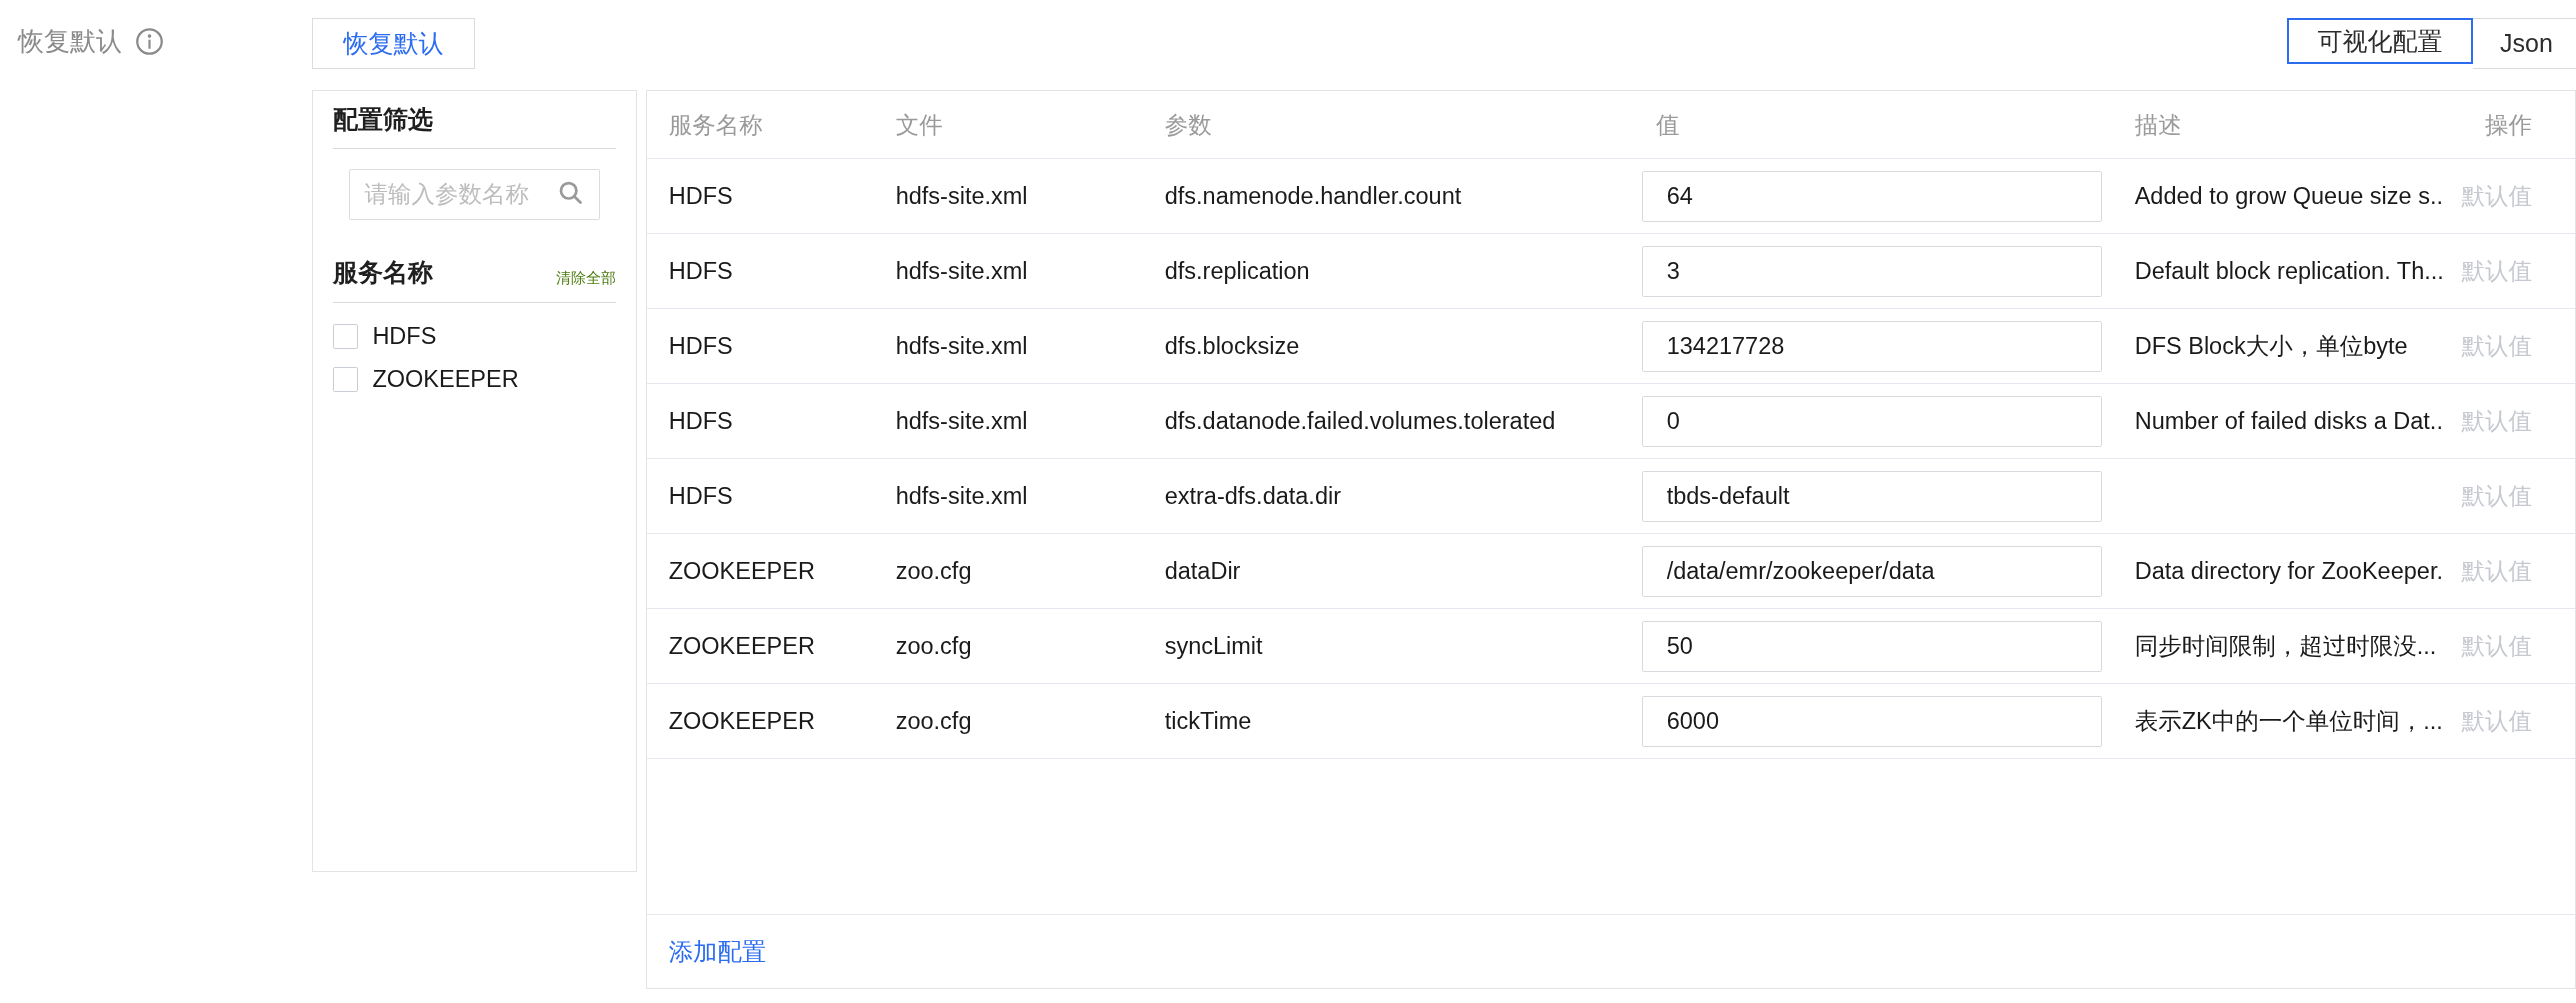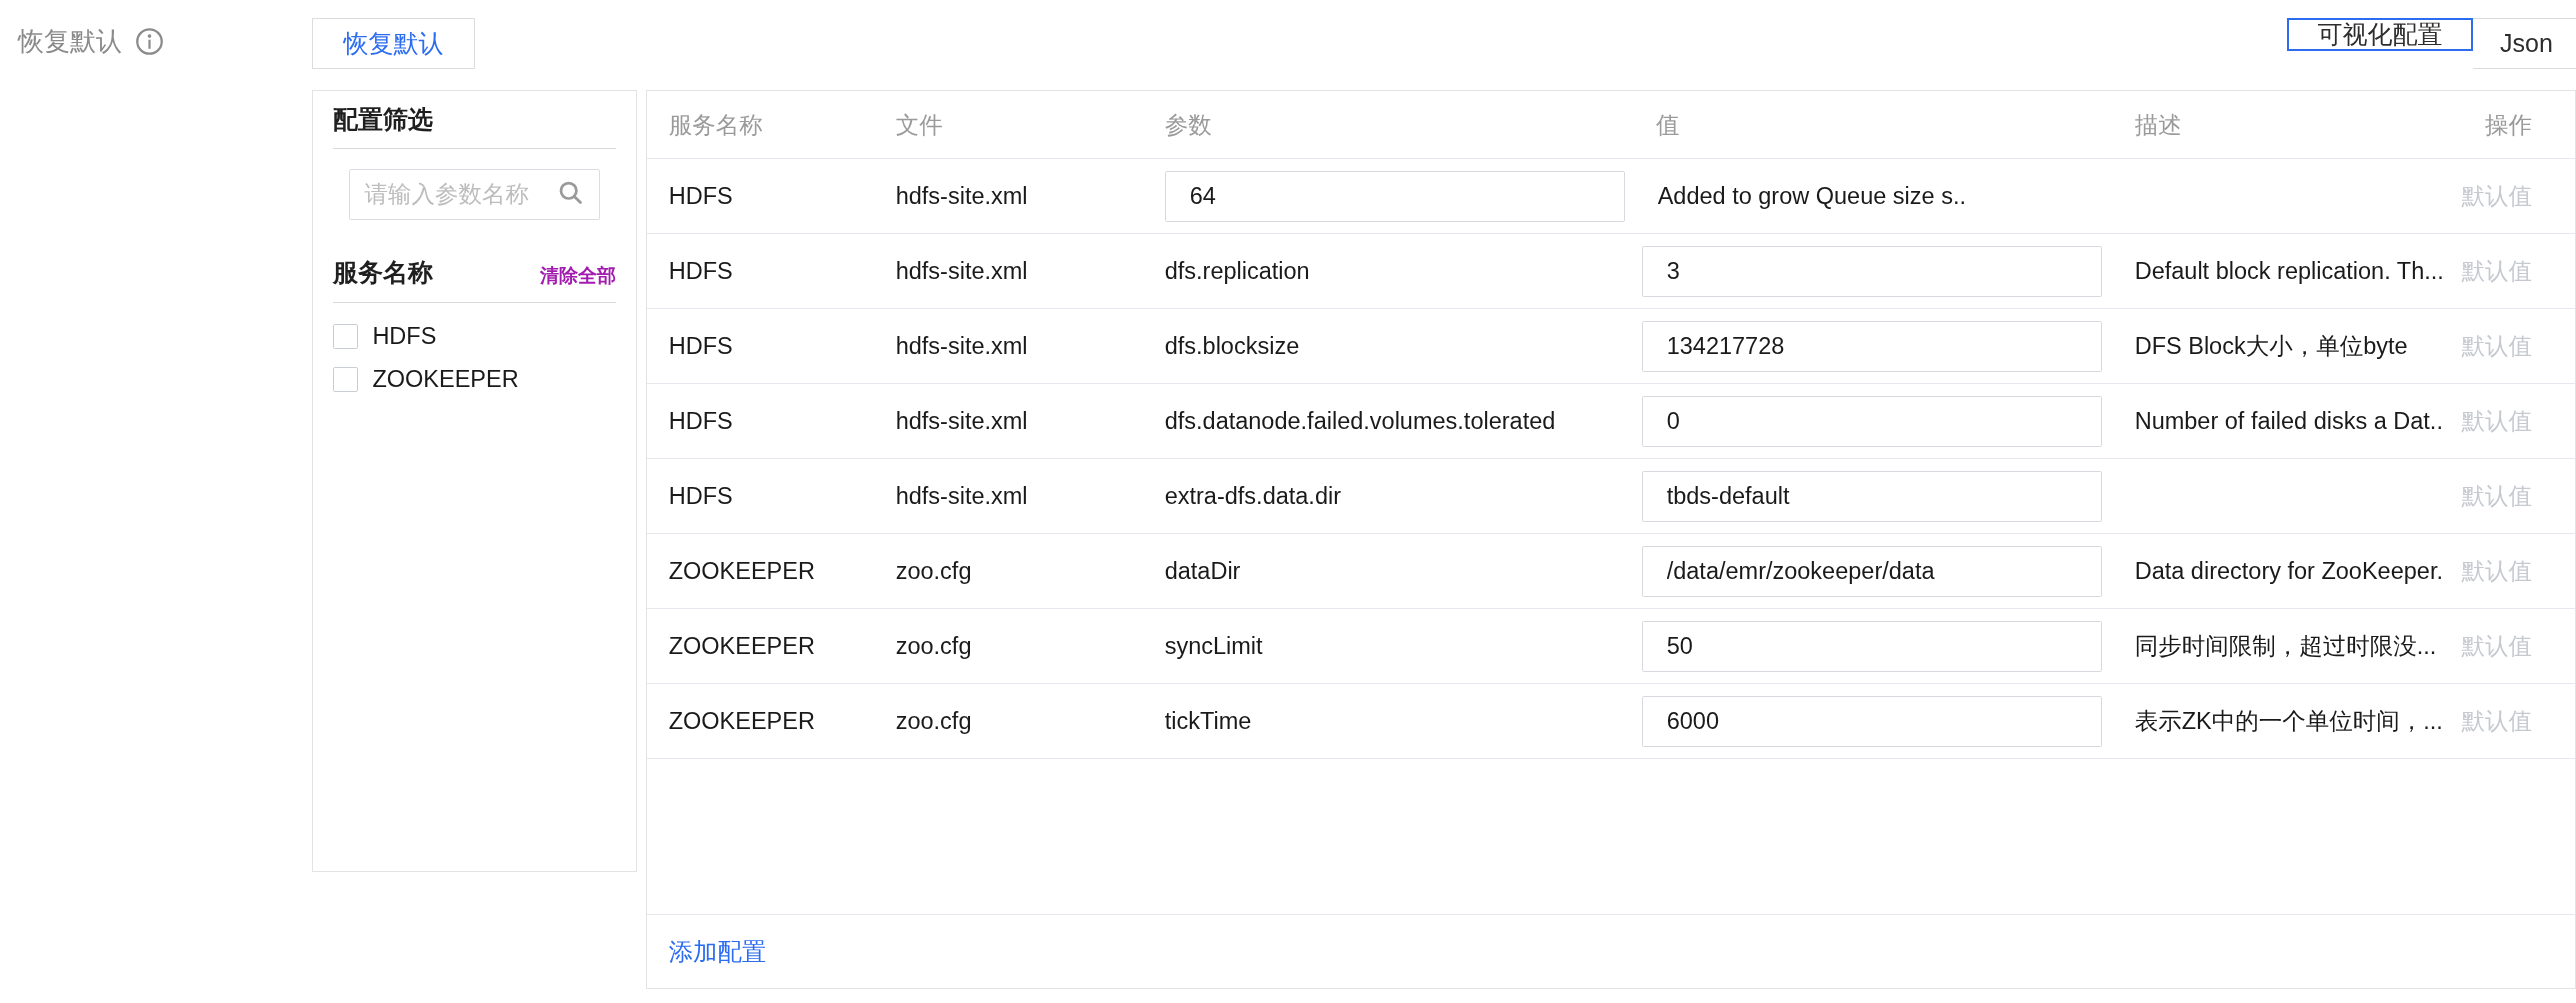--- a/index.html
+++ b/index.html
@@ -10,37 +10,37 @@
   .page-title-wrap { position:absolute; left:18px; top:23.5px; display:flex; align-items:center; gap:12.6px;
                      color:#8b8b8b; font-size:26px; }
   .info-icon-svg { display:block; }
 
   .btn { background:#fff; display:flex; align-items:center; justify-content:center; cursor:pointer; }
 
   .restore-btn { position:absolute; left:312px; top:18px; width:163px; height:51px;
                  border:1.8px solid #dcdcdc; color:#2b6cf0; font-size:25px; }
 
   .view-toggle { position:absolute; left:2287px; top:18px; display:flex; }
-  .toggle-visual { width:186px; height:33px; border:2.7px solid #2b6cf0; color:#2d2d2d; font-size:25px; z-index:2; }
+  .toggle-visual { width:186px; height:46px; border:2.7px solid #2b6cf0; color:#2d2d2d; font-size:25px; z-index:2; }
   .toggle-json   { width:108px; height:51px; border:1.8px solid #dcdcdc; border-left:none; color:#2d2d2d; font-size:25px; }
 
   
   .sidebar { position:absolute; left:312px; top:90px; width:325px; height:782px;
              border:1.8px solid #e3e3e3; background:#fff; }
   .filter-title { margin:16.2px 20px 0; font-size:25px; font-weight:bold; color:#1f1f1f;
                   padding-bottom:16.2px; border-bottom:1.8px solid #d9d9d9; line-height:1; }
   .search-box { margin:20px 36px 0; height:51px; border:1.8px solid #d9dce1; border-radius:1.8px;
                 display:flex; align-items:center; padding:0 14.4px; background:#fff; }
   .search-box input { flex:1; border:none; outline:none; font-size:23.5px; color:#1a1a1a; min-width:0;
                       font-family:"Liberation Sans", sans-serif; }
   .search-box input::placeholder { color:#bdbdbd; }
   .service-header { margin:40px 20px 0; display:flex; justify-content:space-between; align-items:flex-end;
                     border-bottom:1.8px solid #d9d9d9; padding-bottom:16.2px; }
   .service-title { font-size:25px; font-weight:bold; color:#1f1f1f; line-height:1; }
-  .clear-all { font-size:19px; color:#a21caf; text-decoration:none; line-height:1; cursor:pointer;font-weight:bold; }
+  .clear-all { font-size:15px; color:#4d7c0f; text-decoration:none; line-height:1; cursor:pointer; }
   .service-list { margin:12.6px 20px 0; }
   .service-item { display:flex; align-items:center; gap:14.4px; padding:8.1px 0; cursor:pointer; }
   .checkbox { width:25px; height:25px; border:1.8px solid #c9ced6; border-radius:1.8px; background:#fff; flex:none; }
   .service-item-label { font-size:23.5px; color:#1a1a1a; }
 
   
   .table-panel { position:absolute; left:646px; top:90px; width:1930px; height:899px;
                  border:1.8px solid #e3e3e3; background:#fff; display:flex; flex-direction:column; }
   .t-header, .t-row { display:flex; align-items:center; padding-left:21.7px; flex:none; }
   .t-header { height:68px; color:#9a9a9a; font-size:23.5px; border-bottom:1.8px solid #e5e8ee; }
@@ -120,20 +120,21 @@
     <div class="cell col-param">参数</div>
     <div class="cell col-value">值</div>
     <div class="cell col-desc">描述</div>
     <div class="cell col-action">操作</div>
   </div>
 
   <div>
   <div class="t-row">
     <div class="cell col-service">HDFS</div>
     <div class="cell col-file">hdfs-site.xml</div>
+    <div class="cell col-param">dfs.namenode.handler.count</div>
     <div class="cell col-value">
       <input class="value-input" type="text" value="64" style="">
     </div>
     <div class="cell col-desc">Added to grow Queue size s...</div>
     <div class="cell col-action">
       <span class="default-btn">默认值</span>
     </div>
   </div>
 
   <div class="t-row">

